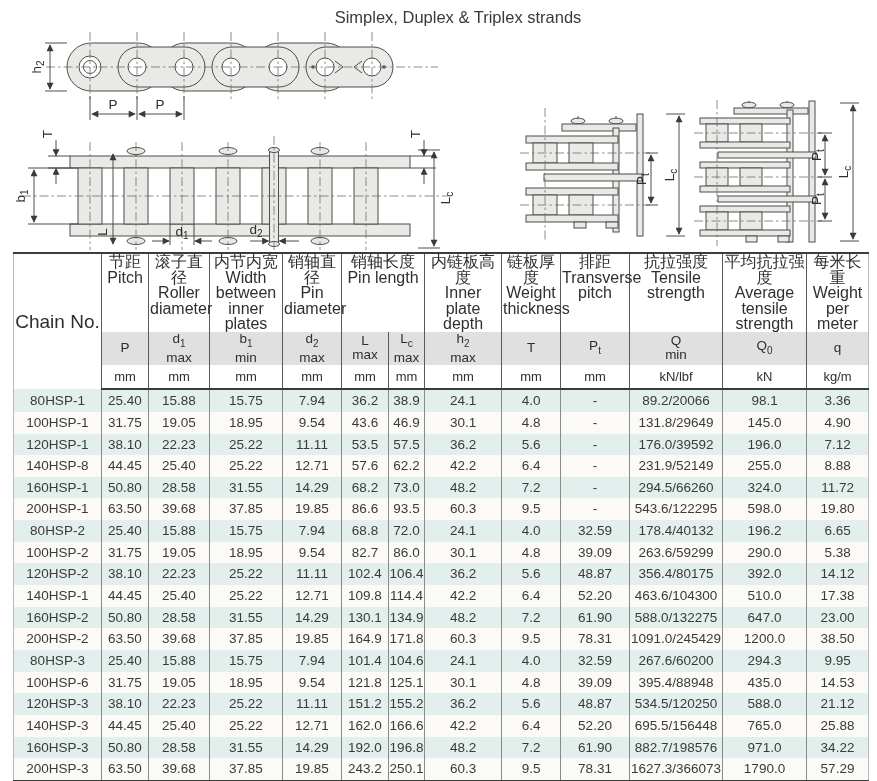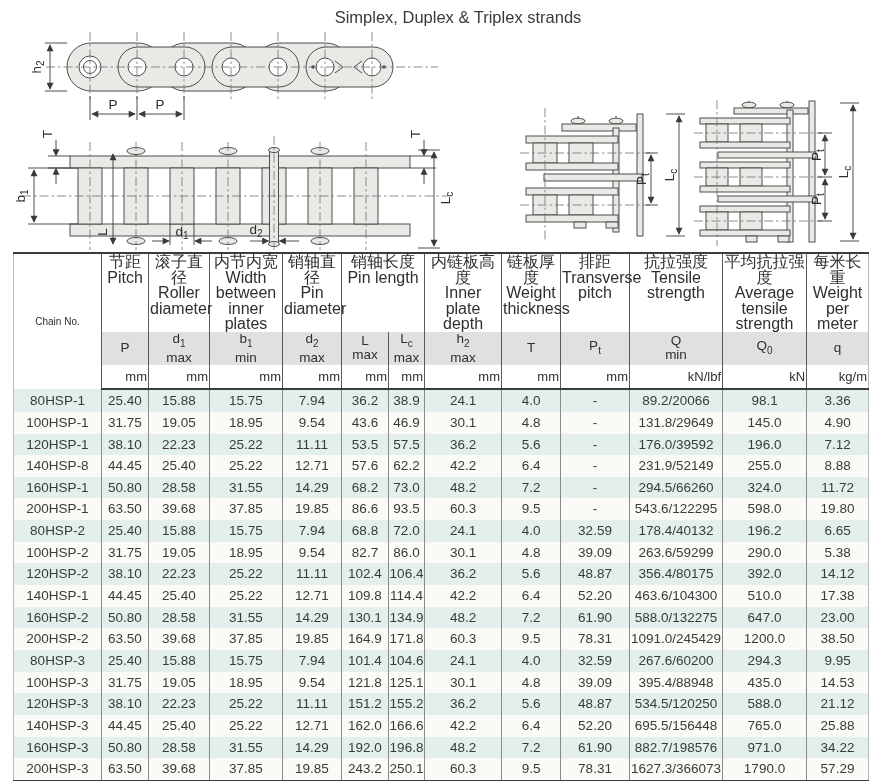--- a/index.html
+++ b/index.html
@@ -15,25 +15,25 @@
   .pl{fill:#e9e9e6;stroke:#4d4d4d;stroke-width:1;}
   .wh{fill:#ffffff;stroke:#4d4d4d;stroke-width:1;}
   .cl{stroke:#6f6f6f;stroke-width:0.8;stroke-dasharray:9 3 2.5 3;fill:none;}
   .dm{stroke:#3a3a3a;stroke-width:0.9;fill:none;}
   .dim{font-family:"Liberation Sans","DejaVu Sans",sans-serif;font-size:13.5px;fill:#2d2d2d;}
   .dim .sb{font-size:10px;}
   table.spec{position:absolute;left:13px;top:252px;width:855px;border-collapse:collapse;
              table-layout:fixed;border-top:2px solid #3c3c3c;border-bottom:2px solid #3c3c3c;
              border-left:1px solid #b8b8b8;border-right:1px solid #b8b8b8;}
   table.spec thead th{font-weight:normal;color:#2f2f2f;border-left:1px solid #5a5a5a;padding:0 1px;}
-  table.spec .chain-th{border-left:none;font-size:10px;vertical-align:middle;}
+  table.spec .chain-th{border-left:none;font-size:19px;vertical-align:middle;}
   .name-th{height:73px;vertical-align:top;padding-top:5px;font-size:16px;line-height:15.5px;}
   .sym-th{height:32px;background:#e0e0e0;font-size:13.5px;line-height:14.5px;vertical-align:middle;}
   .sym-th sub{font-size:10px;}
-  .unit-th{height:23px;font-size:13px;vertical-align:middle;border-bottom:2px solid #3c3c3c;text-align:right;}
+  .unit-th{height:23px;font-size:13px;vertical-align:middle;border-bottom:2px solid #3c3c3c;}
   table.spec tbody td{height:21.66px;line-height:21.66px;text-align:center;font-size:13.5px;
              color:#3a3a3a;border-left:1px solid #8a8a8a;padding:0;white-space:nowrap;}
   table.spec tbody td:first-child{border-left:none;}
   table.spec tbody tr:nth-child(odd){background:#e2efec;}
   table.spec tbody tr:nth-child(even){background:#fcfaf7;}
 </style>
 </head>
 <body>
 
 <div id="app">
@@ -569,21 +569,21 @@
           <td>101.4</td>
           <td>104.6</td>
           <td>24.1</td>
           <td>4.0</td>
           <td>32.59</td>
           <td>267.6/60200</td>
           <td>294.3</td>
           <td>9.95</td>
         </tr>
         <tr>
-          <td>100HSP-3</td>
+          <td>100HSP-6</td>
           <td>31.75</td>
           <td>19.05</td>
           <td>18.95</td>
           <td>9.54</td>
           <td>121.8</td>
           <td>125.1</td>
           <td>30.1</td>
           <td>4.8</td>
           <td>39.09</td>
           <td>395.4/88948</td>

